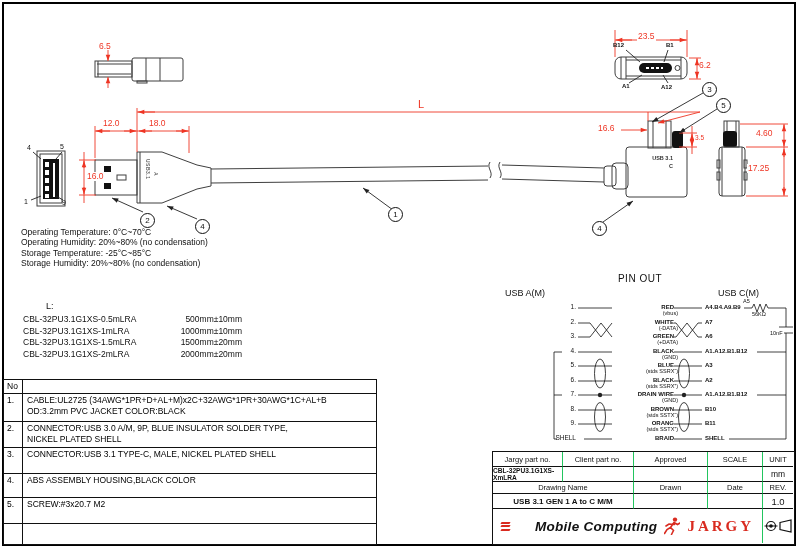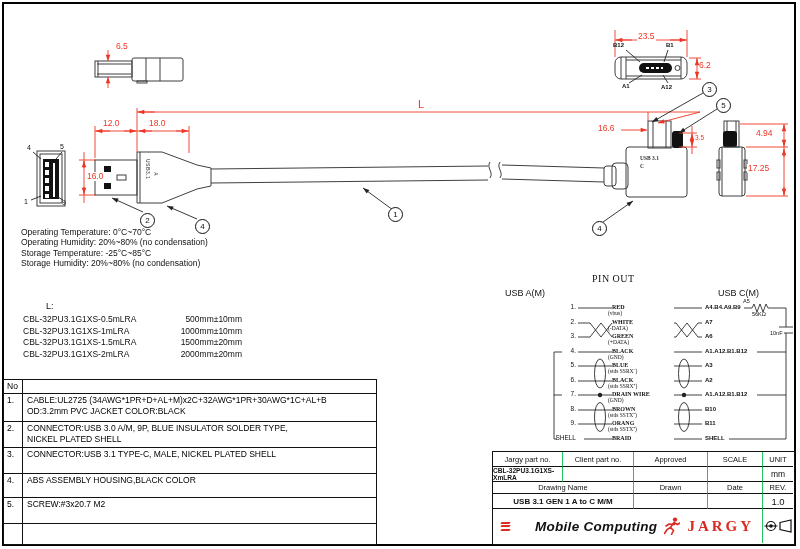--- a/index.html
+++ b/index.html
@@ -6,21 +6,21 @@
   html,body { margin:0; padding:0; background:#e8e8e8; }
   .page { position:relative; width:800px; height:549px; background:#fff; overflow:hidden;
           font-family:"Liberation Sans",sans-serif; }
   .frame { position:absolute; left:2px; top:2px; width:794px; height:544px;
            border:2px solid #000; box-sizing:border-box; pointer-events:none; }
   svg.lines { position:absolute; left:0; top:0; }
   .t { position:absolute; line-height:1; white-space:nowrap; color:#111;
        font-family:"Liberation Sans",sans-serif; font-size:8.5px; }
   .red { color:var(--dim); }
   .bgw { background:#fff; padding:0 1px; }
-  .c { text-align:left;font-family:Liberation Serif, serif; }
+  .c { text-align:right; }
   .r { text-align:right; }
   .b { font-weight:bold; }
   .f6 { font-size:6px; } .f65 { font-size:6.5px; } .f55 { font-size:5.5px; }
   .f7 { font-size:7px; } .f9 { font-size:9px; } .f10 { font-size:10px; } .f11 { font-size:11px; }
   .rot90 { transform:rotate(90deg); transform-origin:0 0; color:#666; font-size:5px; font-weight:bold; letter-spacing:.5px; }
   .hsg { color:#333; font-size:5.5px; font-weight:bold; }
   .callout { position:absolute; width:13px; height:13px; border:1.2px solid #111; border-radius:50%;
              background:#fff; display:flex; align-items:center; justify-content:center;
              font-size:8px; color:#111; }
   
@@ -283,30 +283,30 @@
 
       <line class="pl" x1="786" y1="308" x2="786" y2="327"></line>
       <line class="pl" x1="786" y1="333" x2="786" y2="439"></line>
       <line class="pl" x1="779" y1="327" x2="793" y2="327"></line>
       <line class="pl" x1="779" y1="333" x2="793" y2="333"></line>
     </g>
   </svg>
 
   <div class="frame"></div>
 
-  <span class="t red" style="left:116px;top:42px">6.5</span>
+  <span class="t red" style="left:99px;top:42px">6.5</span>
   <span class="t red bgw" style="left:637px;top:32px">23.5</span>
   <span class="t red" style="left:699px;top:61px">6.2</span>
   <span class="t red" style="left:103px;top:119px">12.0</span>
   <span class="t red" style="left:149px;top:119px">18.0</span>
   <span class="t red f11 bgw" style="left:417px;top:99px">L</span>
   <span class="t red bgw" style="left:86px;top:172px">16.0</span>
   <span class="t red" style="left:598px;top:124px">16.6</span>
   <span class="t red f65 bgw" style="left:694px;top:135px">3.5</span>
-  <span class="t red bgw" style="left:755px;top:129px">4.94</span>
+  <span class="t red bgw" style="left:755px;top:129px">4.60</span>
   <span class="t red bgw" style="left:747px;top:164px">17.25</span>
 
   <div class="callout" style="left:388px;top:207px">
       <span>1</span>
     </div>
   <div class="callout" style="left:140px;top:213px">
       <span>2</span>
     </div>
   <div class="callout" style="left:195px;top:219px">
       <span>4</span>

